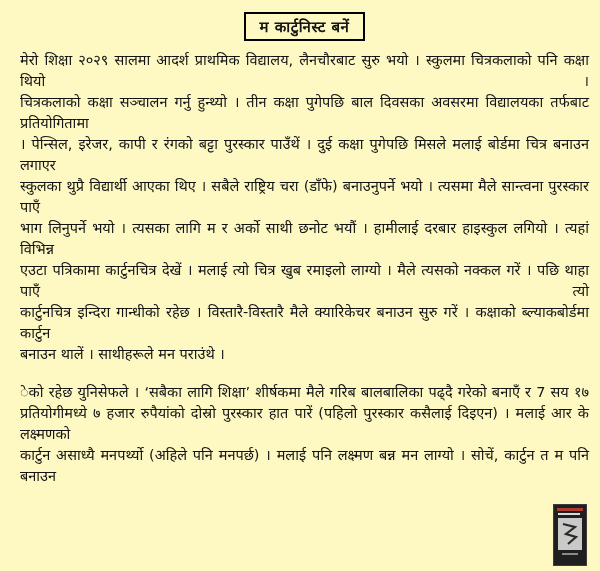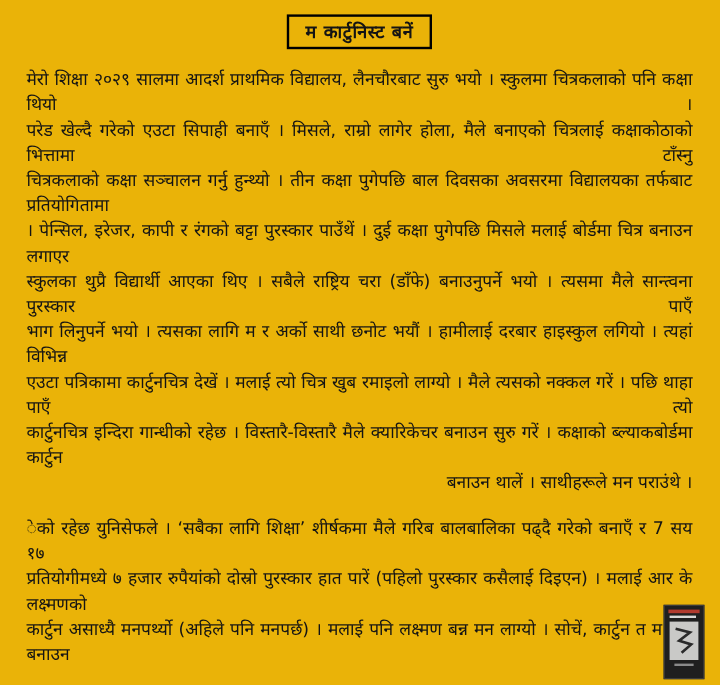--- a/index.html
+++ b/index.html
@@ -4,48 +4,48 @@
 <style>
   html, body {
     margin: 0;
     padding: 0;
     background: #ffffff;
   }
   .page {
     position: relative;
     width: 600px;
     height: 571px;
-    background: #eab308;
+    background: #fef9c3;
     color: #141414;
     font-family: "DejaVu Sans", sans-serif;
     overflow: hidden;
     box-sizing: border-box;
-    padding: 12px 7px 0 6px;
+    padding: 12px 7px 0 16px;
   }
   .title-wrap {
     text-align: center;
     margin-bottom: 9px;
   }
   .title-box {
     display: inline-block;
     border: 2px solid #000000;
     padding: 2px 14px 3px 14px;
     font-size: 15px;
     font-weight: bold;
     letter-spacing: 0.5px;
   }
   .doc-body {
     font-size: 14.5px;
     line-height: 21px;
   }
-  .paragraph { margin: 16px; }
+  .paragraph { margin: 4px; }
   .paragraph.gap { margin-top: 17px; }
   .line {
     white-space: normal;
-    text-align: right;
+    text-align: left;
   }
   .line.just {
     text-align: justify;
     text-align-last: justify;
   }
   
   .book-thumb {
     position: absolute;
     right: 13px;
     bottom: 5px;
@@ -85,21 +85,20 @@
 
 <div class="page">
 
   <div class="title-wrap">
     <div class="title-box">म कार्टुनिस्ट बनें</div>
   </div>
 
   <div class="doc-body">
       <div class="paragraph">
         <div class="line just">मेरो शिक्षा २०२९ सालमा आदर्श प्राथमिक विद्यालय, लैनचौरबाट सुरु भयो । स्कुलमा चित्रकलाको पनि कक्षा थियो ।</div>
-        <div class="line just">परेड खेल्दै गरेको एउटा सिपाही बनाएँ । मिसले, राम्रो लागेर होला, मैले बनाएको चित्रलाई कक्षाकोठाको भित्तामा टाँस्नु</div>
         <div class="line just">चित्रकलाको कक्षा सञ्चालन गर्नु हुन्थ्यो । तीन कक्षा पुगेपछि बाल दिवसका अवसरमा विद्यालयका तर्फबाट प्रतियोगितामा</div>
         <div class="line just">। पेन्सिल, इरेजर, कापी र रंगको बट्टा पुरस्कार पाउँथें । दुई कक्षा पुगेपछि मिसले मलाई बोर्डमा चित्र बनाउन लगाएर</div>
         <div class="line just">स्कुलका थुप्रै विद्यार्थी आएका थिए । सबैले राष्ट्रिय चरा (डाँफे) बनाउनुपर्ने भयो । त्यसमा मैले सान्त्वना पुरस्कार पाएँ</div>
         <div class="line just">भाग लिनुपर्ने भयो । त्यसका लागि म र अर्को साथी छनोट भयौं । हामीलाई दरबार हाइस्कुल लगियो । त्यहां विभिन्न</div>
         <div class="line just">एउटा पत्रिकामा कार्टुनचित्र देखें । मलाई त्यो चित्र खुब रमाइलो लाग्यो । मैले त्यसको नक्कल गरें । पछि थाहा पाएँ त्यो</div>
         <div class="line just">कार्टुनचित्र इन्दिरा गान्धीको रहेछ । विस्तारै-विस्तारै मैले क्यारिकेचर बनाउन सुरु गरें । कक्षाको ब्ल्याकबोर्डमा कार्टुन</div>
         <div class="line">बनाउन थालें । साथीहरूले मन पराउंथे ।</div>
       </div>
       <div class="paragraph gap">
         <div class="line just">ेको रहेछ युनिसेफले । ‘सबैका लागि शिक्षा’ शीर्षकमा मैले गरिब बालबालिका पढ्दै गरेको बनाएँ र 7 सय १७</div>

